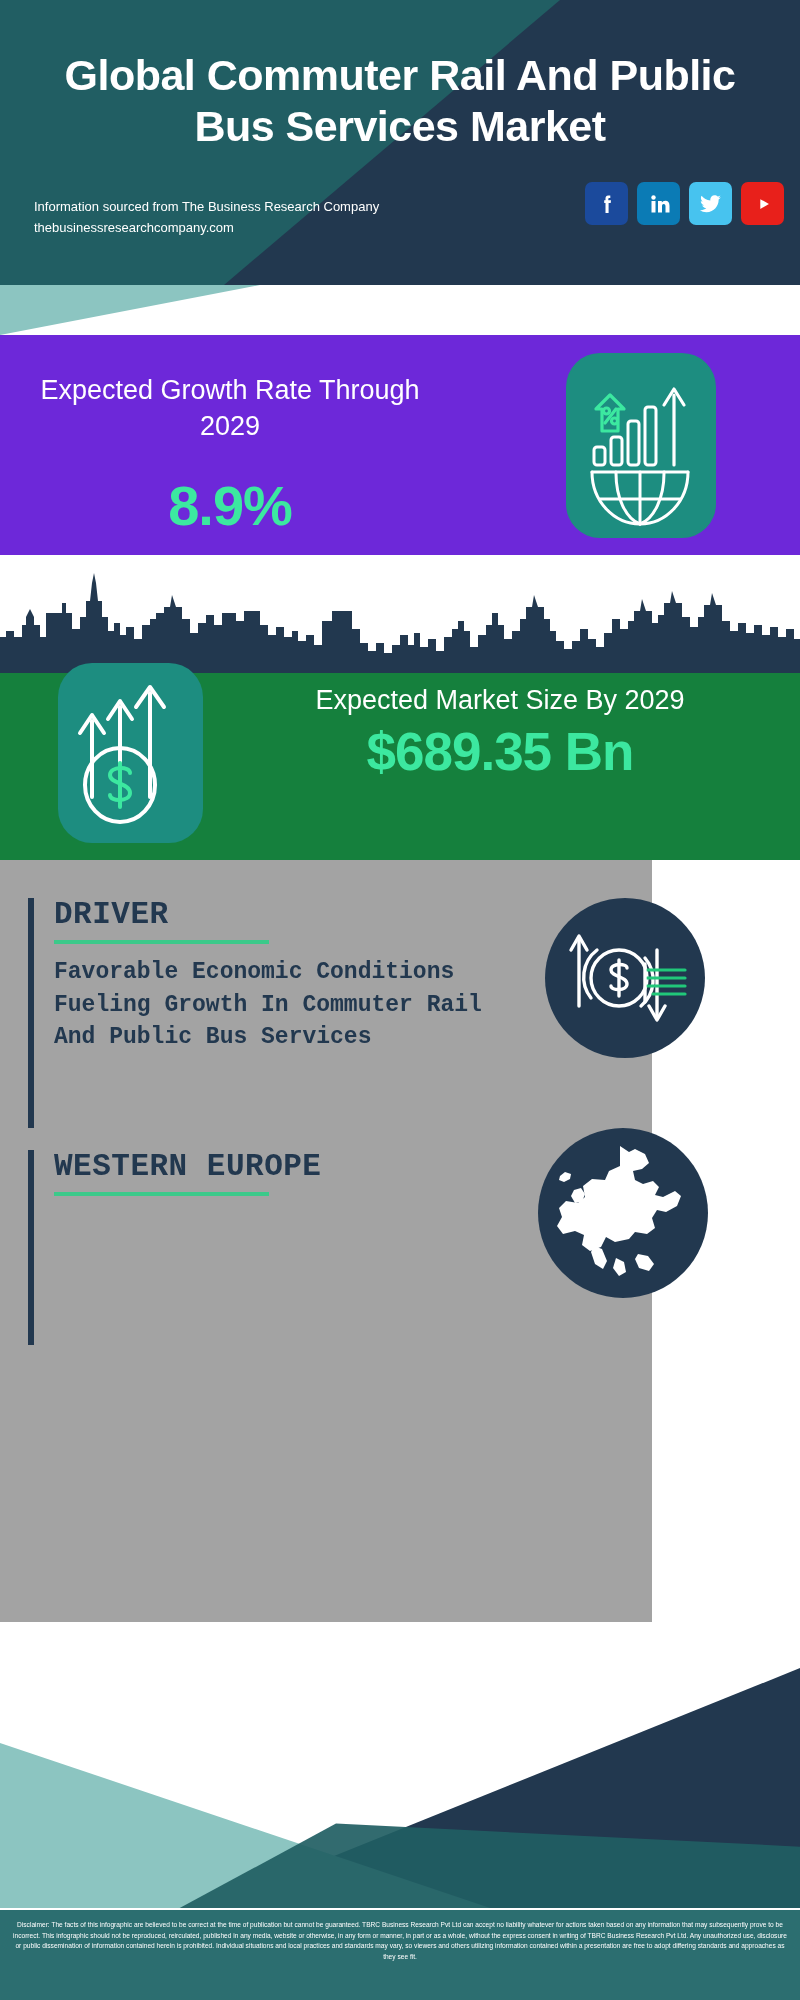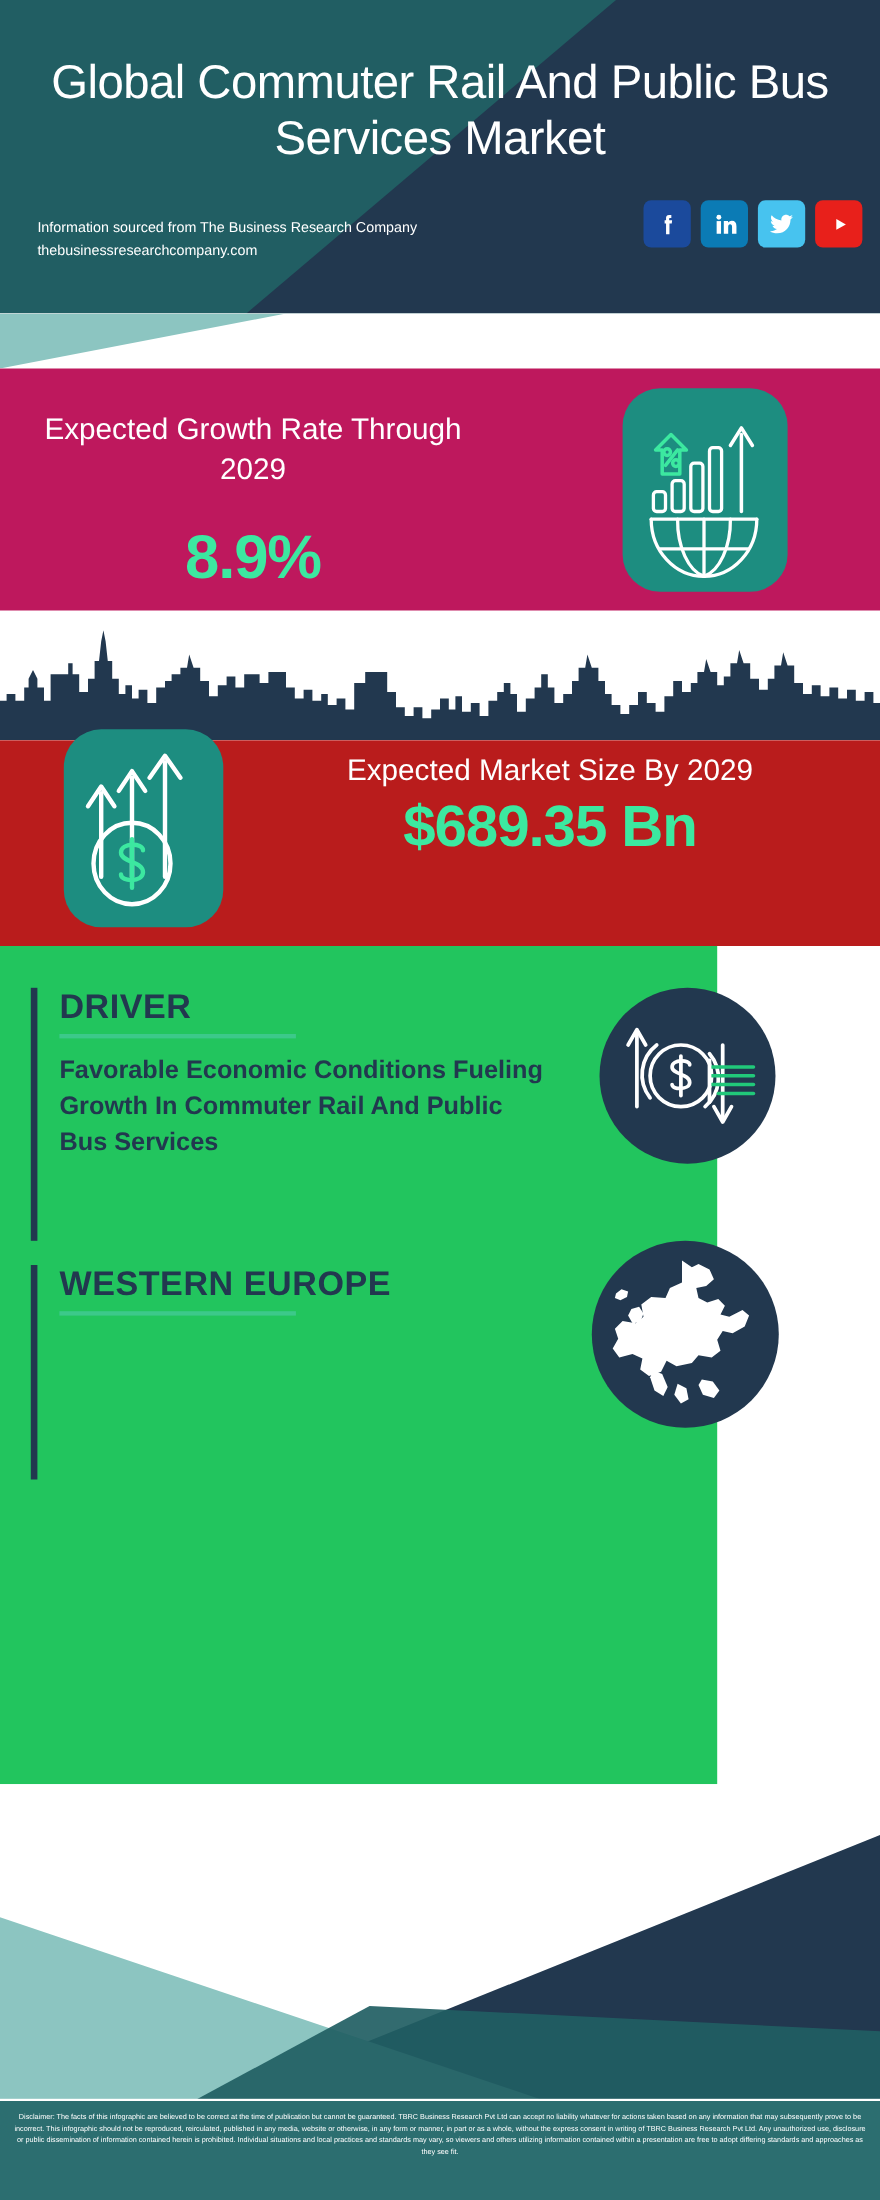--- a/index.html
+++ b/index.html
@@ -17,61 +17,61 @@
   .header-diag {
     position:absolute; left:0; top:0; width:800px; height:285px;
     background:#22384f;
     clip-path: polygon(100% 0, 100% 100%, 28% 100%, 70% 0);
   }
   .header-title {
     position:absolute; left:0; top:50px; width:800px;
     text-align:center;
     color:#ffffff;
     font-size:43px;
-    font-weight:normal;
+    font-weight:bold;
     line-height:1.18;
     letter-spacing:-0.5px;
     padding:0 28px;
     z-index:3;
   }
 
   
   .gap-band { position:absolute; left:0; top:285px; width:800px; height:50px; background:#ffffff; overflow:hidden; }
   .gap-tri {
     position:absolute; left:0; top:0; width:260px; height:50px;
     background:#8cc5c1;
     clip-path: polygon(0 0, 100% 0, 0 100%);
   }
 
   
-  .growth { position:absolute; left:0; top:335px; width:800px; height:264px; background:#be185d; }
+  .growth { position:absolute; left:0; top:335px; width:800px; height:264px; background:#6d28d9; }
   .growth-text { position:absolute; left:40px; top:38px; width:380px; text-align:center; }
   .growth-label { color:#ffffff; font-size:27px; line-height:1.32; font-weight:400; }
   .growth-value { color:#3ce8a0; font-size:56px; font-weight:bold; margin-top:29px; letter-spacing:-1px; }
   .growth-icon {
     position:absolute; right:84px; top:18px; width:150px; height:185px;
     background:#1d8d80; border-radius:34px;
   }
 
   
   .skyline-band { position:absolute; left:0; top:555px; width:800px; height:118px; background:#ffffff; overflow:hidden; }
   .skyline-svg { position:absolute; left:0; bottom:0; width:800px; height:100px; display:block; }
 
   
-  .market { position:absolute; left:0; top:673px; width:800px; height:187px; background:#b91c1c; }
+  .market { position:absolute; left:0; top:673px; width:800px; height:187px; background:#15803d; }
   .market-icon {
     position:absolute; left:58px; top:-10px; width:145px; height:180px;
     background:#1d8d80; border-radius:34px;
   }
   .market-text { position:absolute; left:235px; top:10px; width:530px; text-align:center; }
   .market-label { color:#ffffff; font-size:27px; line-height:1.3; font-weight:400; }
   .market-value { color:#3ce8a0; font-size:53px; font-weight:bold; margin-top:3px; letter-spacing:-1px; }
 
   
-  .content { position:absolute; left:0; top:860px; width:652px; height:762px; background:#22c55e; }
+  .content { position:absolute; left:0; top:860px; width:652px; height:762px; background:#a3a3a3;font-family:Liberation Mono, monospace; }
 
   .info-block { position:absolute; }
   .info-bar { position:absolute; left:0; top:0; width:6px; background:#22384f; }
   .info-body { position:absolute; left:26px; top:0; width:440px; }
   .info-heading { color:#22384f; font-size:31px; font-weight:bold; letter-spacing:0.5px; line-height:1.1; }
   .info-rule { width:215px; height:4px; background:#3cc98a; margin:8px 0 12px 0; }
   .info-text { color:#22384f; font-size:23px; font-weight:bold; line-height:1.42; }
 
   .circle-icon {
     position:absolute; border-radius:50%; background:#22384f;

